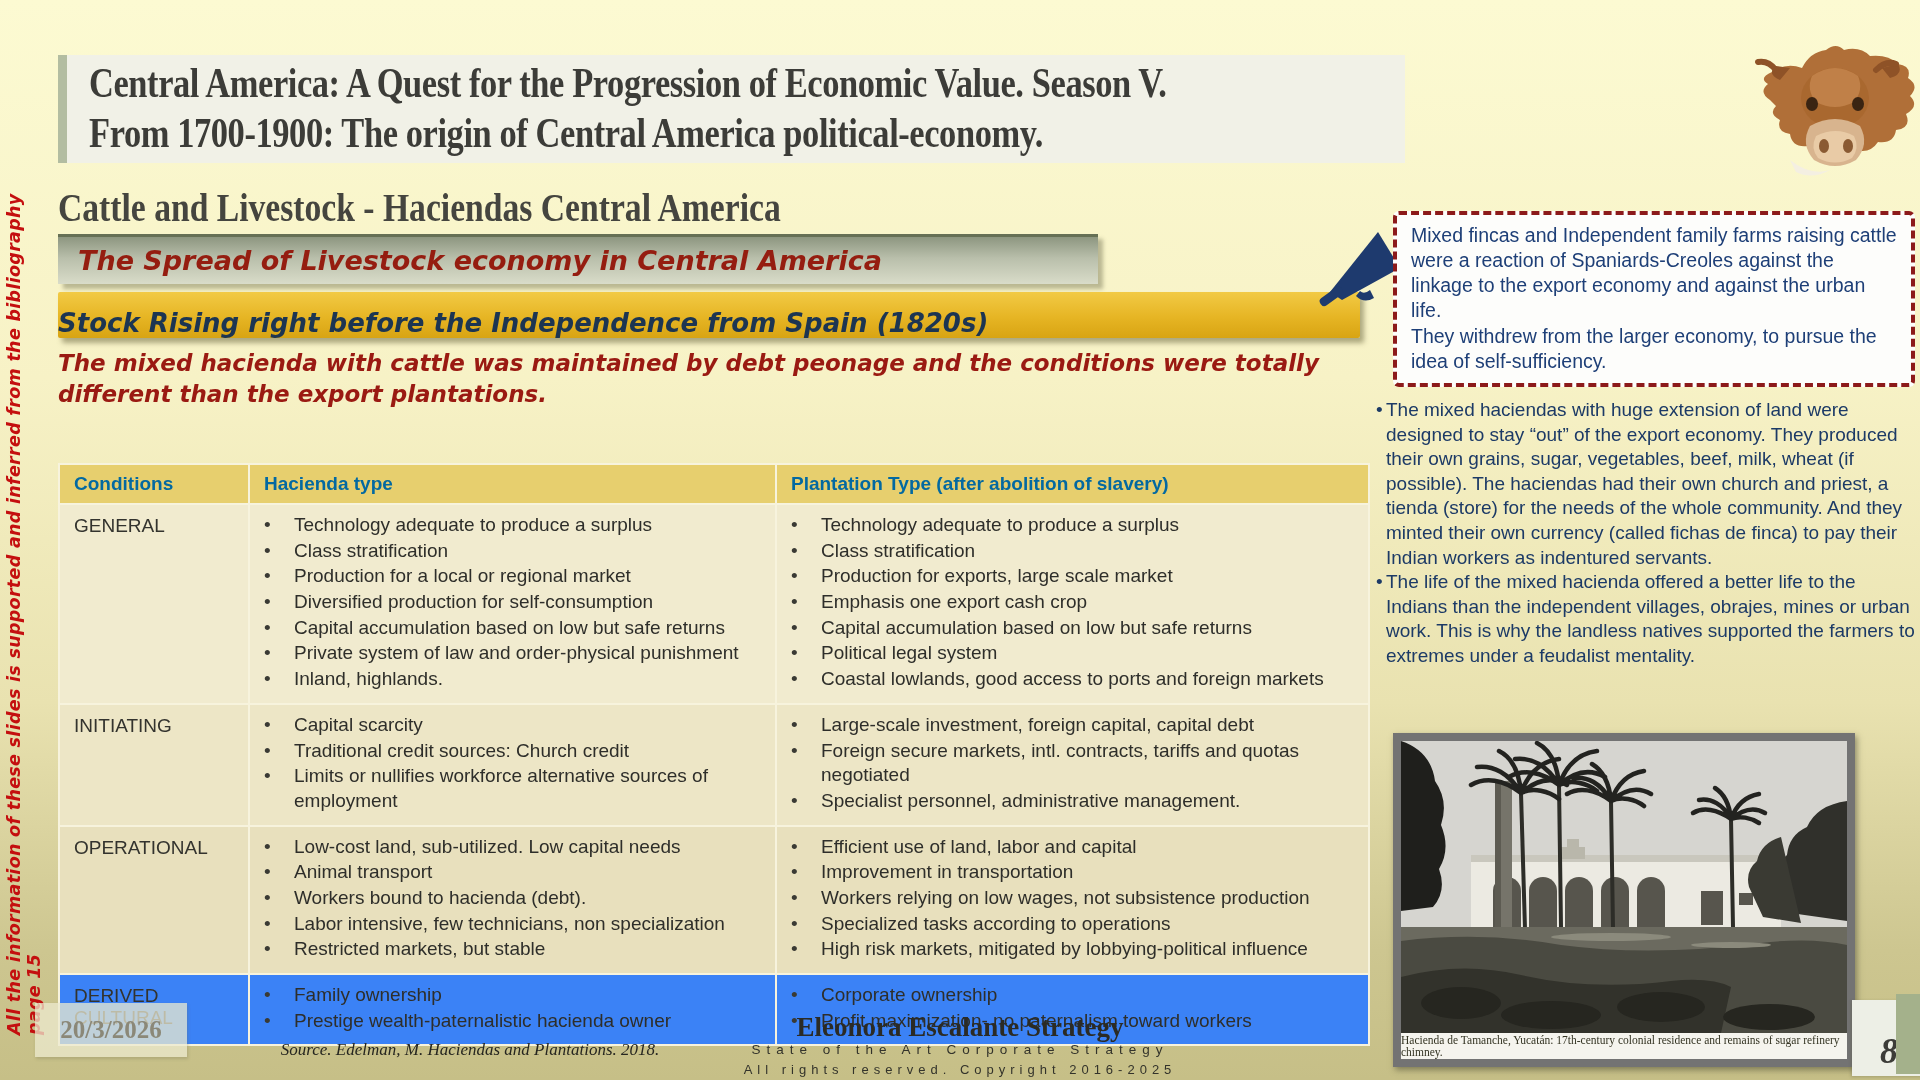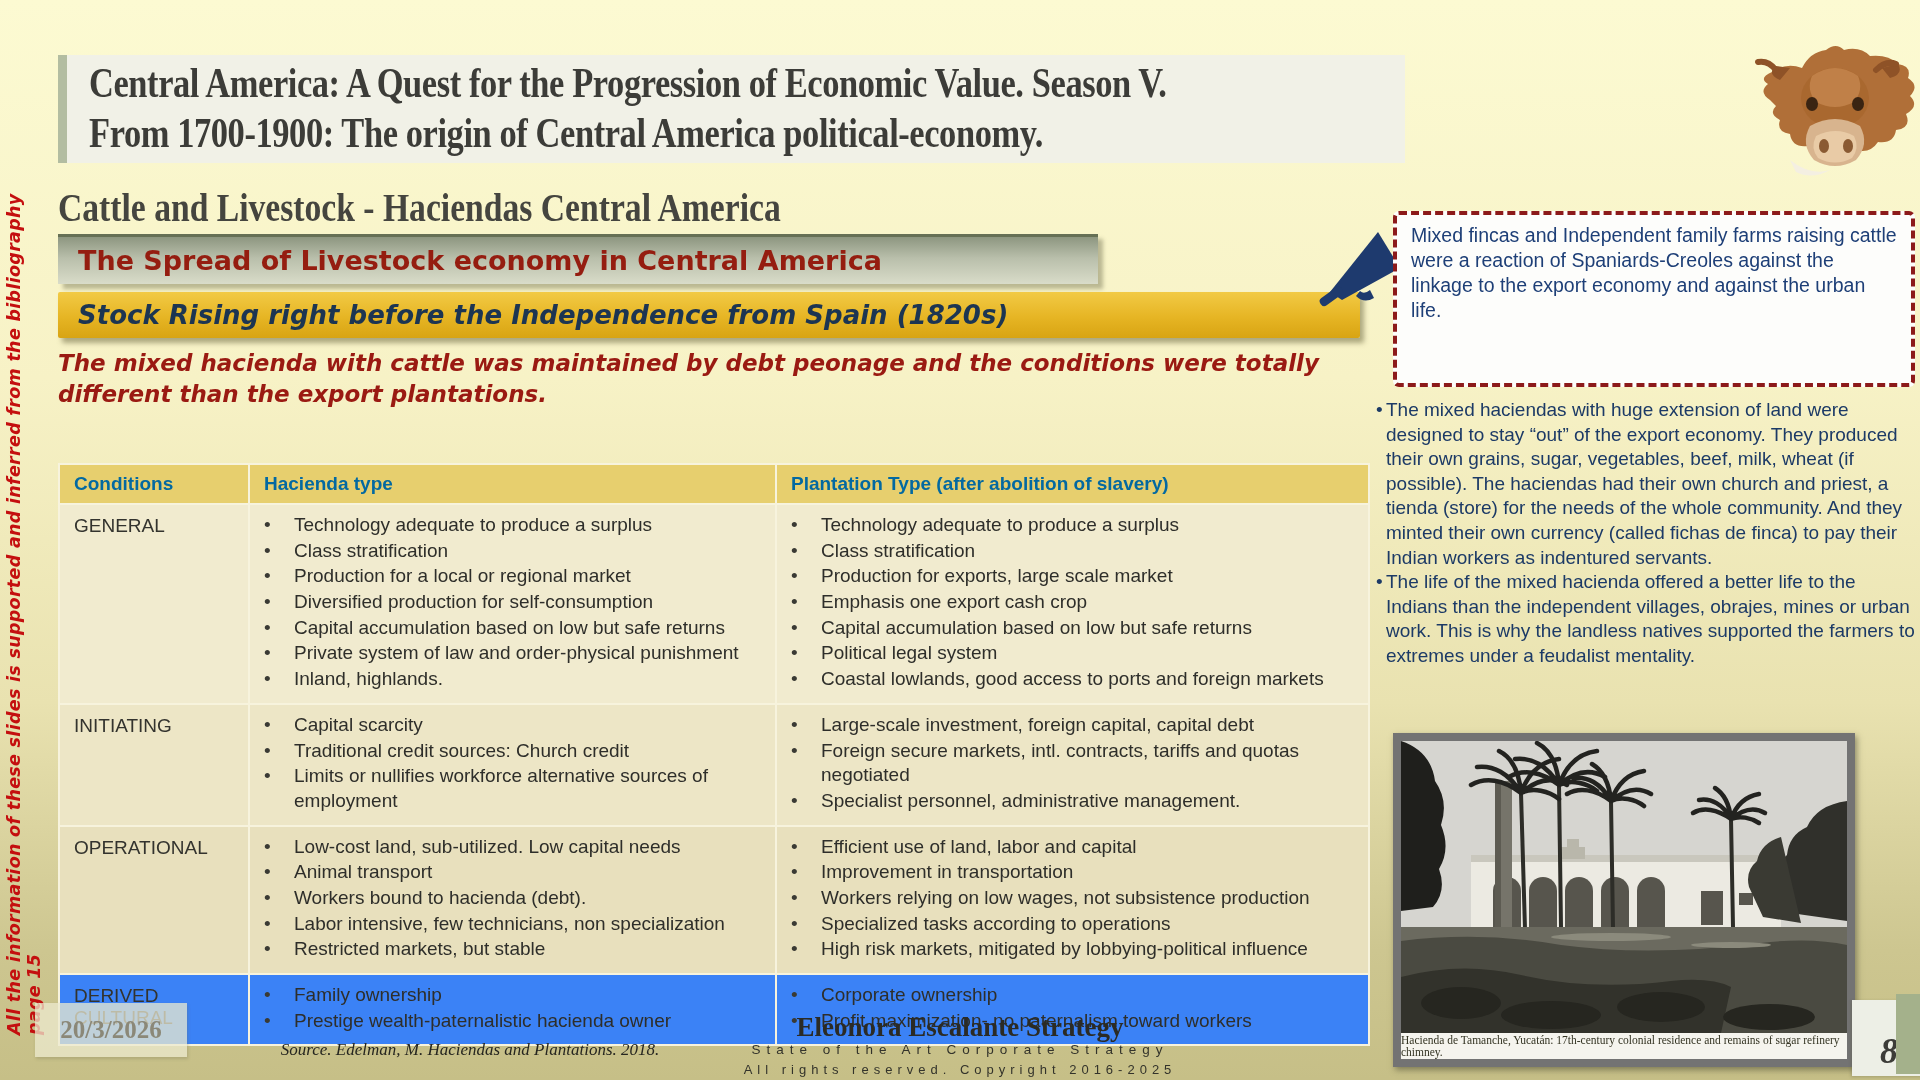--- a/index.html
+++ b/index.html
@@ -38,29 +38,29 @@
 
   
   .banner1{
     left:58px;top:234px;width:1040px;height:50px;
     background:linear-gradient(180deg,#8d9680 0%,#b9bfab 45%,#d9dcc9 100%);
     border-top:3px solid #667055;
     box-shadow:5px 5px 4px rgba(110,110,80,.45);
     display:flex;align-items:center;padding-left:20px;box-sizing:border-box;
   }
   .banner1 span{
-    color:#951d10;font-weight:bold;font-size:27px;
+    color:#951d10;font-style:italic;font-weight:bold;font-size:27px;
     font-family:"DejaVu Sans",sans-serif;
   }
   .banner2{
     left:58px;top:292px;width:1302px;height:46px;
     background:linear-gradient(180deg,#f2ca45 0%,#e6b524 55%,#d8a413 100%);
     border-radius:2px;
     box-shadow:4px 5px 5px rgba(100,95,55,.5);
-    display:flex;align-items:center;padding-left:20px;box-sizing:border-box;
+    display:flex;align-items:flex-end;box-sizing:border-box;
   }
   .banner2 span{
     color:#1c3552;font-style:italic;font-weight:bold;font-size:26px;
     font-family:"DejaVu Sans",sans-serif;
   }
 
   
   .intro{
     left:58px;top:348px;width:1320px;
     color:#9a1a12;font-style:italic;font-weight:bold;font-size:23px;line-height:1.35;
@@ -299,20 +299,21 @@
 <svg class="abs megaphone" viewBox="0 0 92 92" aria-hidden="true">
   <g fill="#1e3a6e">
     <polygon points="18,74 66,14 88,50 30,82"></polygon>
     <rect x="6" y="74" width="26" height="9" rx="4" transform="rotate(-36 19 78)"></rect>
     <path d="M44,78 q8,8 18,2 l-4,-8 q-6,5 -10,1 z"></path>
   </g>
 </svg>
 
 <div class="abs callout">
   <p>Mixed fincas and Independent family farms raising cattle were a reaction of Spaniards-Creoles against the linkage to the export economy and against the urban life.</p>
+  <p>They withdrew from the larger economy, to pursue the idea of self-sufficiency.</p>
 </div>
 
 <div class="abs right-bullets">
   <div class="rb">The mixed haciendas with huge extension of land were designed to stay “out” of the export economy. They produced their own grains, sugar, vegetables, beef, milk, wheat (if possible). The haciendas had their own church and priest, a tienda (store) for the needs of the whole community. And they minted their own currency (called fichas de finca) to pay their Indian workers as indentured servants.</div>
   <div class="rb">The life of the mixed hacienda offered a better life to the Indians than the independent villages, obrajes, mines or urban work.  This is why the landless natives supported the farmers to extremes under a feudalist mentality.</div>
 </div>
 
 <div class="abs photo-frame">
   <svg width="446" height="292" viewBox="0 0 446 292" aria-hidden="true">
     <rect width="446" height="292" fill="#d6d5d0"></rect>

